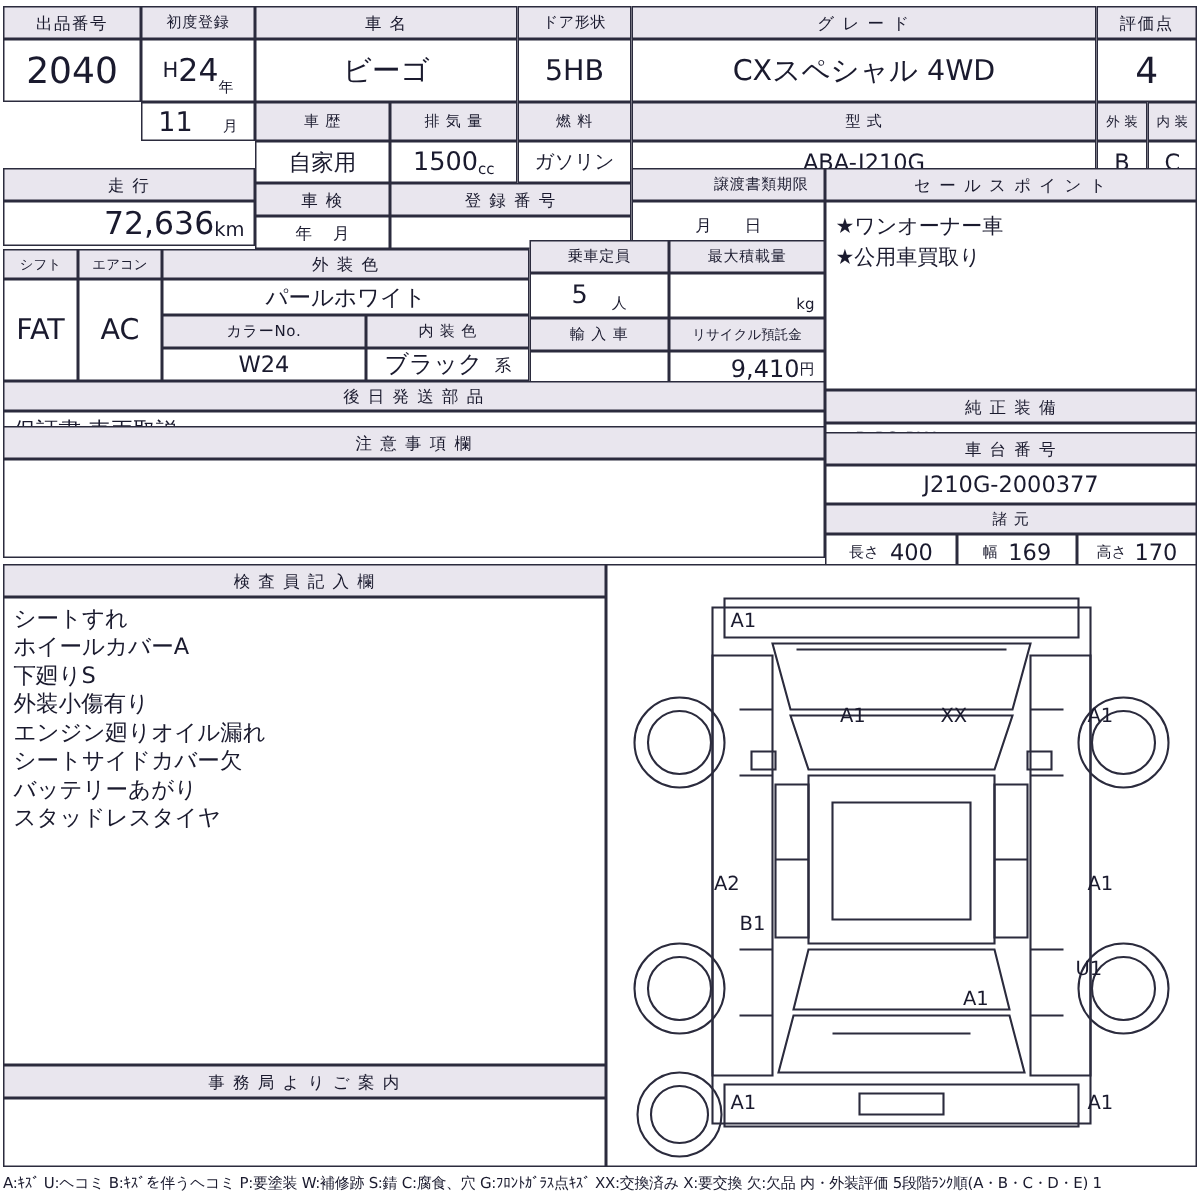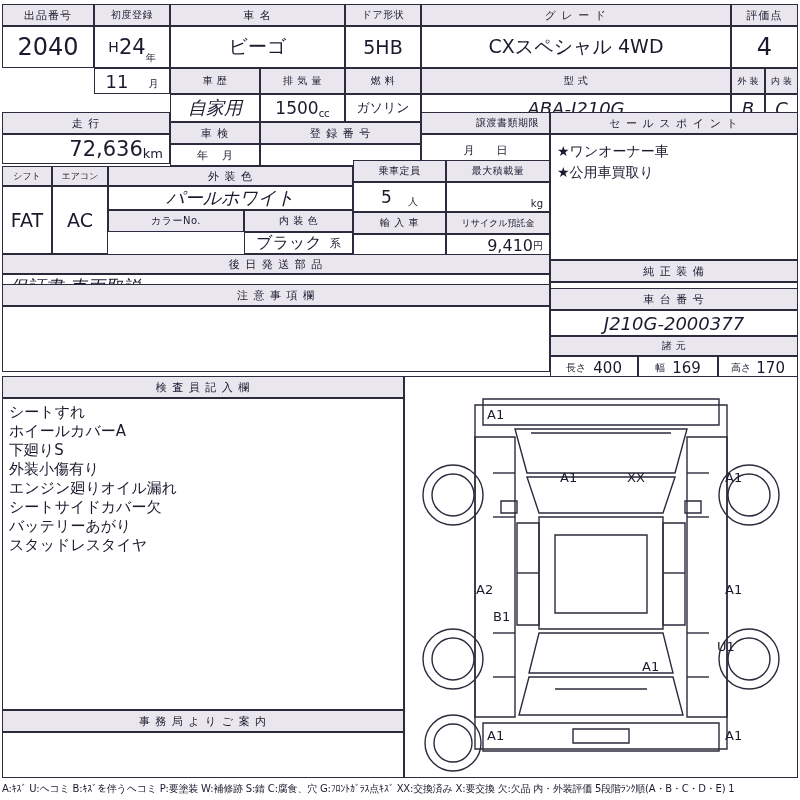--- a/index.html
+++ b/index.html
@@ -24,21 +24,21 @@
     justify-content: center;
     overflow: hidden;
     white-space: nowrap;
   }
   .hdr {
     background: #e9e6ee;
     font-size: 11px;
     letter-spacing: 1px;
   }
   .hdr-sm { font-size: 10px; letter-spacing: 0.5px; }
-  .val { font-size: 18px; font-style: italic; }
+  .val { font-size: 15px; }
   .val-lg { font-size: 24px; }
   .val-md { font-size: 19px; }
   .val-sm { font-size: 13px; }
   .left { justify-content: flex-start; padding-left: 6px; }
   .right { justify-content: flex-end; padding-right: 6px; }
   .sub { font-size: 10px; align-self: flex-end; padding-bottom: 2px; }
   .col { flex-direction: column; align-items: flex-start; justify-content: flex-start; }
   .noteline {
     font-size: 15px;
     line-height: 19px;
@@ -156,20 +156,21 @@
   <div class="bx right" style="left:446px; top:182px; width:104px; height:30px;">
     <span style="font-size:15px;"></span>
     <span class="sub">kg</span>
   </div>
 
   <div class="bx hdr hdr-sm" style="left:108px; top:210px; width:136px; height:22px;">カラーNo.</div>
   <div class="bx hdr hdr-sm" style="left:244px; top:210px; width:109px; height:22px;">内 装 色</div>
   <div class="bx hdr hdr-sm" style="left:353px; top:212px; width:93px; height:22px;">輸 入 車</div>
   <div class="bx hdr" style="left:446px; top:212px; width:104px; height:22px; font-size:9px; letter-spacing:0;">リサイクル預託金</div>
 
+  <div class="bx val" style="left:108px; top:232px; width:136px; height:22px;">W24</div>
   <div class="bx" style="left:244px; top:232px; width:109px; height:22px;">
     <span style="font-size:16px;">ブラック</span>
     <span style="font-size:11px; margin-left:8px;">系</span>
   </div>
   <div class="bx val" style="left:353px; top:234px; width:93px; height:22px;"></div>
   <div class="bx right" style="left:446px; top:234px; width:104px; height:22px;">
     <span style="font-size:16px;">9,410</span>
     <span class="sub">円</span>
   </div>
 

